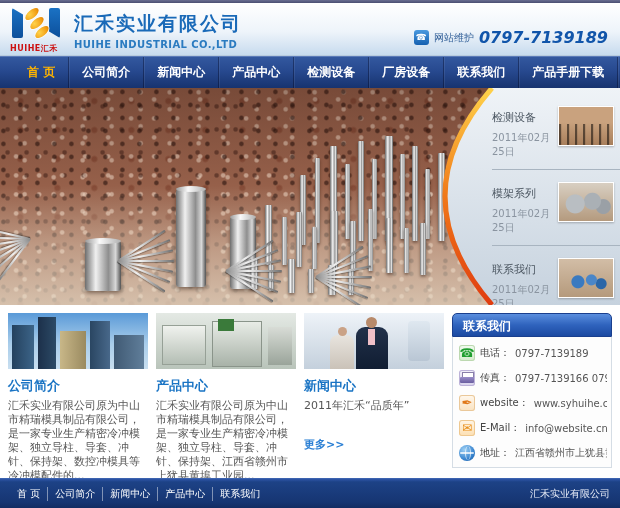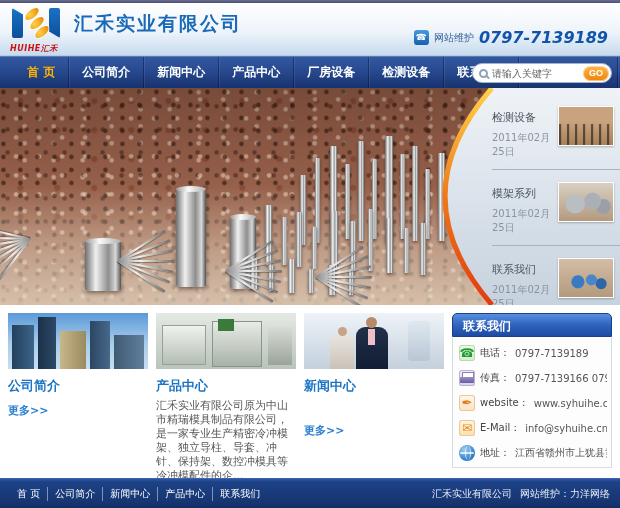--- a/index.html
+++ b/index.html
@@ -14,21 +14,21 @@
   .header { height:53px; background:linear-gradient(180deg,#ffffff 0%,#eef4fa 55%,#c7dbee 100%); position:relative; border-bottom:1px solid #b8cbde; }
   .logo { position:absolute; left:10px; top:5px; width:54px; height:44px; }
   .logo-mark { position:relative; width:54px; height:32px; }
   .lg-bar { position:absolute; top:0; width:11px; height:30px; background:linear-gradient(180deg,#1b72c4,#0c4f9b); }
   .lg-bar.l { left:2px; border-radius:2px; clip-path:polygon(0 0,100% 22%,100% 100%,0 100%); }
   .lg-bar.r { right:4px; border-radius:2px; clip-path:polygon(0 0,100% 0,100% 100%,0 78%); }
   .lg-grain { position:absolute; width:16px; height:8px; border-radius:50%; background:radial-gradient(circle at 35% 35%,#ffd24a,#f09a10 70%,#d87800); transform:rotate(-40deg); box-shadow:0 0 0 1px rgba(255,255,255,.6); }
   .lg-grain.g1 { left:14px; top:2px; }
   .lg-grain.g2 { left:19px; top:11px; }
   .lg-grain.g3 { left:24px; top:20px; }
-  .logo-word { margin-top:3px; font-size:8px; font-weight:bold; color:#cc1111; letter-spacing:.5px; white-space:nowrap;font-style:italic; }
+  .logo-word { margin-top:3px; font-size:8px; font-weight:bold; color:#cc1111; letter-spacing:.5px; white-space:nowrap; }
   .brand { position:absolute; left:74px; top:8px; }
   .brand-cn { font-size:19px; font-weight:bold; color:#1a6ab8; letter-spacing:2px; }
   .brand-en { font-size:10px; font-weight:bold; color:#2b7bc0; letter-spacing:.4px; margin-top:2px; }
   .hotline { position:absolute; right:12px; bottom:8px; display:flex; align-items:center; gap:5px; }
   .hotline-icon { width:15px; height:15px; border-radius:3px; background:linear-gradient(180deg,#4a9ae0,#1560b0); color:#fff; font-size:9px; line-height:15px; text-align:center; }
   .hotline-label { font-size:10px; color:#35629a; }
   .hotline-num { font-size:16px; font-weight:bold; font-style:italic; color:#1155aa; }
 
   
   .nav { height:32px; background:linear-gradient(180deg,#33589f 0%,#27498f 45%,#17336f 100%); border-top:1px solid #5a7ab8; position:relative; display:flex; align-items:center; padding-left:14px; }
@@ -143,42 +143,38 @@
       <span class="lg-bar l"></span>
         <span class="lg-bar r"></span>
       <span class="lg-grain g1"></span>
         <span class="lg-grain g2"></span>
         <span class="lg-grain g3"></span>
     </div>
     <div class="logo-word">HUIHE汇禾</div>
   </div>
   <div class="brand">
     <div class="brand-cn">汇禾实业有限公司</div>
+    <div class="brand-en">HUIHE INDUSTRIAL CO.,LTD</div>
   </div>
   <div class="hotline">
     <span class="hotline-icon">☎</span>
     <span class="hotline-label">网站维护</span>
     <span class="hotline-num">0797-7139189</span>
   </div>
 </div>
 
 <div class="nav">
   <a href="#" class="active">首 页</a>
   <a href="#">公司简介</a>
   <a href="#">新闻中心</a>
   <a href="#">产品中心</a>
+  <a href="#">检测设备</a>
   <a href="#">厂房设备</a>
-  <a href="#">检测设备</a>
   <a href="#">联系我们</a>
   <a href="#">产品手册下载</a>
-  <div class="searchbox">
-    <span class="mag"></span>
-    <input type="text" placeholder="请输入关键字" style="">
-    <button class="go-btn">GO</button>
-  </div>
 </div>
 
 <div class="banner">
   <div class="photo" id="photo">
       <div class="cyl" style="left: 85px; bottom: 14px; width: 36px; height: 50px;"></div>
       <div class="cyl" style="left: 176px; bottom: 18px; width: 30px; height: 98px;"></div>
       <div class="cyl" style="left: 230px; bottom: 16px; width: 26px; height: 72px;"></div>
       <div class="pin" style="left: 300px; bottom: 60px; width: 6px; height: 70px;"></div>
       <div class="pin" style="left: 315px; bottom: 62px; width: 5px; height: 85px;"></div>
       <div class="pin" style="left: 330px; bottom: 64px; width: 7px; height: 95px;"></div>
@@ -278,43 +274,45 @@
 <div class="main">
   <div class="section">
     <div class="sec-img img-city">
       <div class="b b1"></div>
         <div class="b b2"></div>
         <div class="b b3"></div>
         <div class="b b4"></div>
         <div class="b b5"></div>
     </div>
     <div class="sec-title">公司简介</div>
+    <div class="sec-text">汇禾实业有限公司原为中山市精瑞模具制品有限公司，是一家专业生产精密冷冲模架、独立导柱、导套、冲针、保持架、数控冲模具等冷冲模配件的...</div>
     <a href="#" class="more">更多&gt;&gt;</a>
   </div>
   <div class="section">
     <div class="sec-img img-machine">
       <div class="m m1"></div>
         <div class="m m2"></div>
         <div class="m m3"></div>
         <div class="m m4"></div>
     </div>
     <div class="sec-title">产品中心</div>
-    <div class="sec-text">汇禾实业有限公司原为中山市精瑞模具制品有限公司，是一家专业生产精密冷冲模架、独立导柱、导套、冲针、保持架、数控冲模具等冷冲模配件的企...</div>
+    <div class="sec-text">汇禾实业有限公司原为中山市精瑞模具制品有限公司，是一家专业生产精密冷冲模架、独立导柱、导套、冲针、保持架、江西省赣州市上犹县黄埠工业园...</div>
     <a href="#" class="more">更多&gt;&gt;</a>
   </div>
   <div class="section">
     <div class="sec-img img-people">
       <div class="p p6"></div>
         <div class="p p2"></div>
         <div class="p p1"></div>
         <div class="p p4"></div>
         <div class="p p3"></div>
         <div class="p p5"></div>
     </div>
     <div class="sec-title">新闻中心</div>
+    <div class="sec-text">2011年汇禾“品质年”</div>
     <a href="#" class="more">更多&gt;&gt;</a>
   </div>
   <div class="contact">
     <div class="contact-hd">联系我们</div>
     <div class="contact-bd">
       <div class="c-row">
         <span class="cicon ic-phone">☎</span>
         <span class="c-label">电话：</span>
         <span class="c-val">0797-7139189</span>
       </div>
@@ -324,36 +322,35 @@
         <span class="c-val">0797-7139166 0797-7139168</span>
       </div>
       <div class="c-row">
         <span class="cicon ic-web">✒</span>
         <span class="c-label">website：</span>
         <span class="c-val">www.syhuihe.cn</span>
       </div>
       <div class="c-row">
         <span class="cicon ic-mail">✉</span>
         <span class="c-label">E-Mail：</span>
-        <span class="c-val">info@syhuihe.cn</span>
+        <span class="c-val">info@website.cn</span>
       </div>
       <div class="c-row">
         <span class="cicon ic-globe"></span>
         <span class="c-label">地址：</span>
         <span class="c-val">江西省赣州市上犹县黄埠工业园</span>
       </div>
     </div>
   </div>
 </div>
 
 <div class="footer">
   <div class="f-links">
     <a href="#">首 页</a>
     <a href="#">公司简介</a>
     <a href="#">新闻中心</a>
     <a href="#">产品中心</a>
     <a href="#">联系我们</a>
   </div>
   <div class="f-copy">
     <span>汇禾实业有限公司</span>
-    <span>网站维护：力洋网络</span>
   </div>
 </div>
 
 </body></html>

